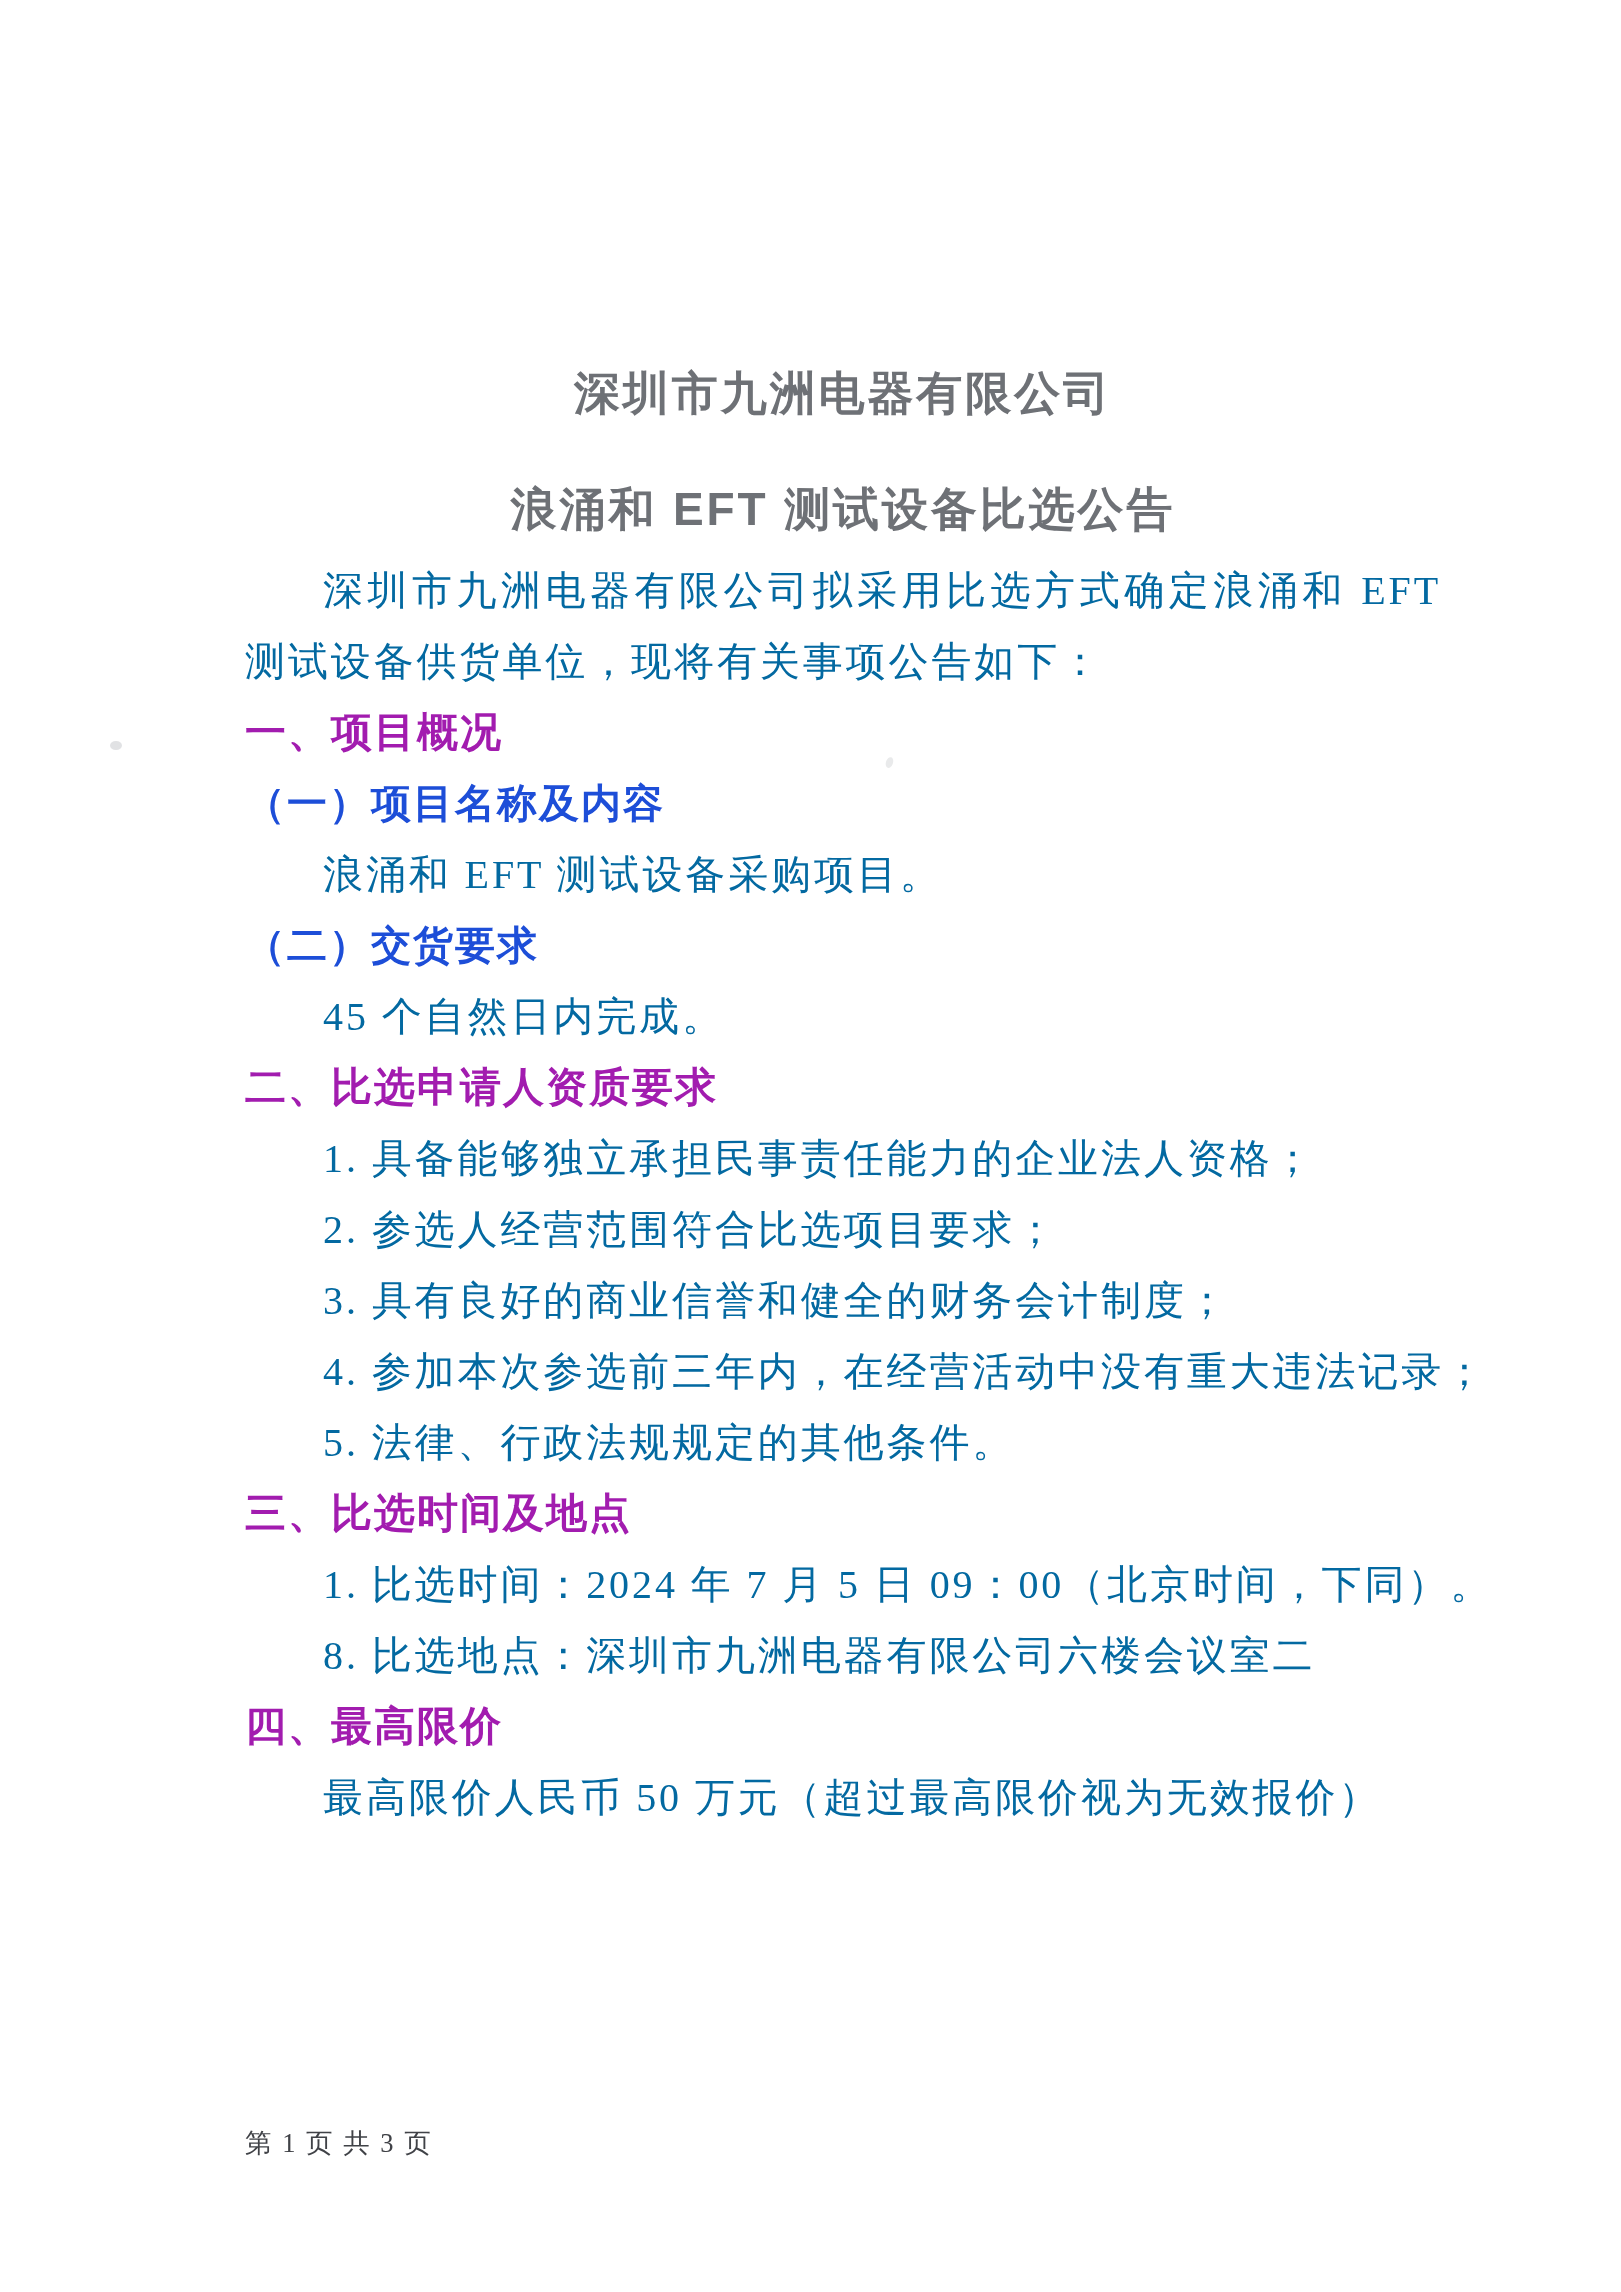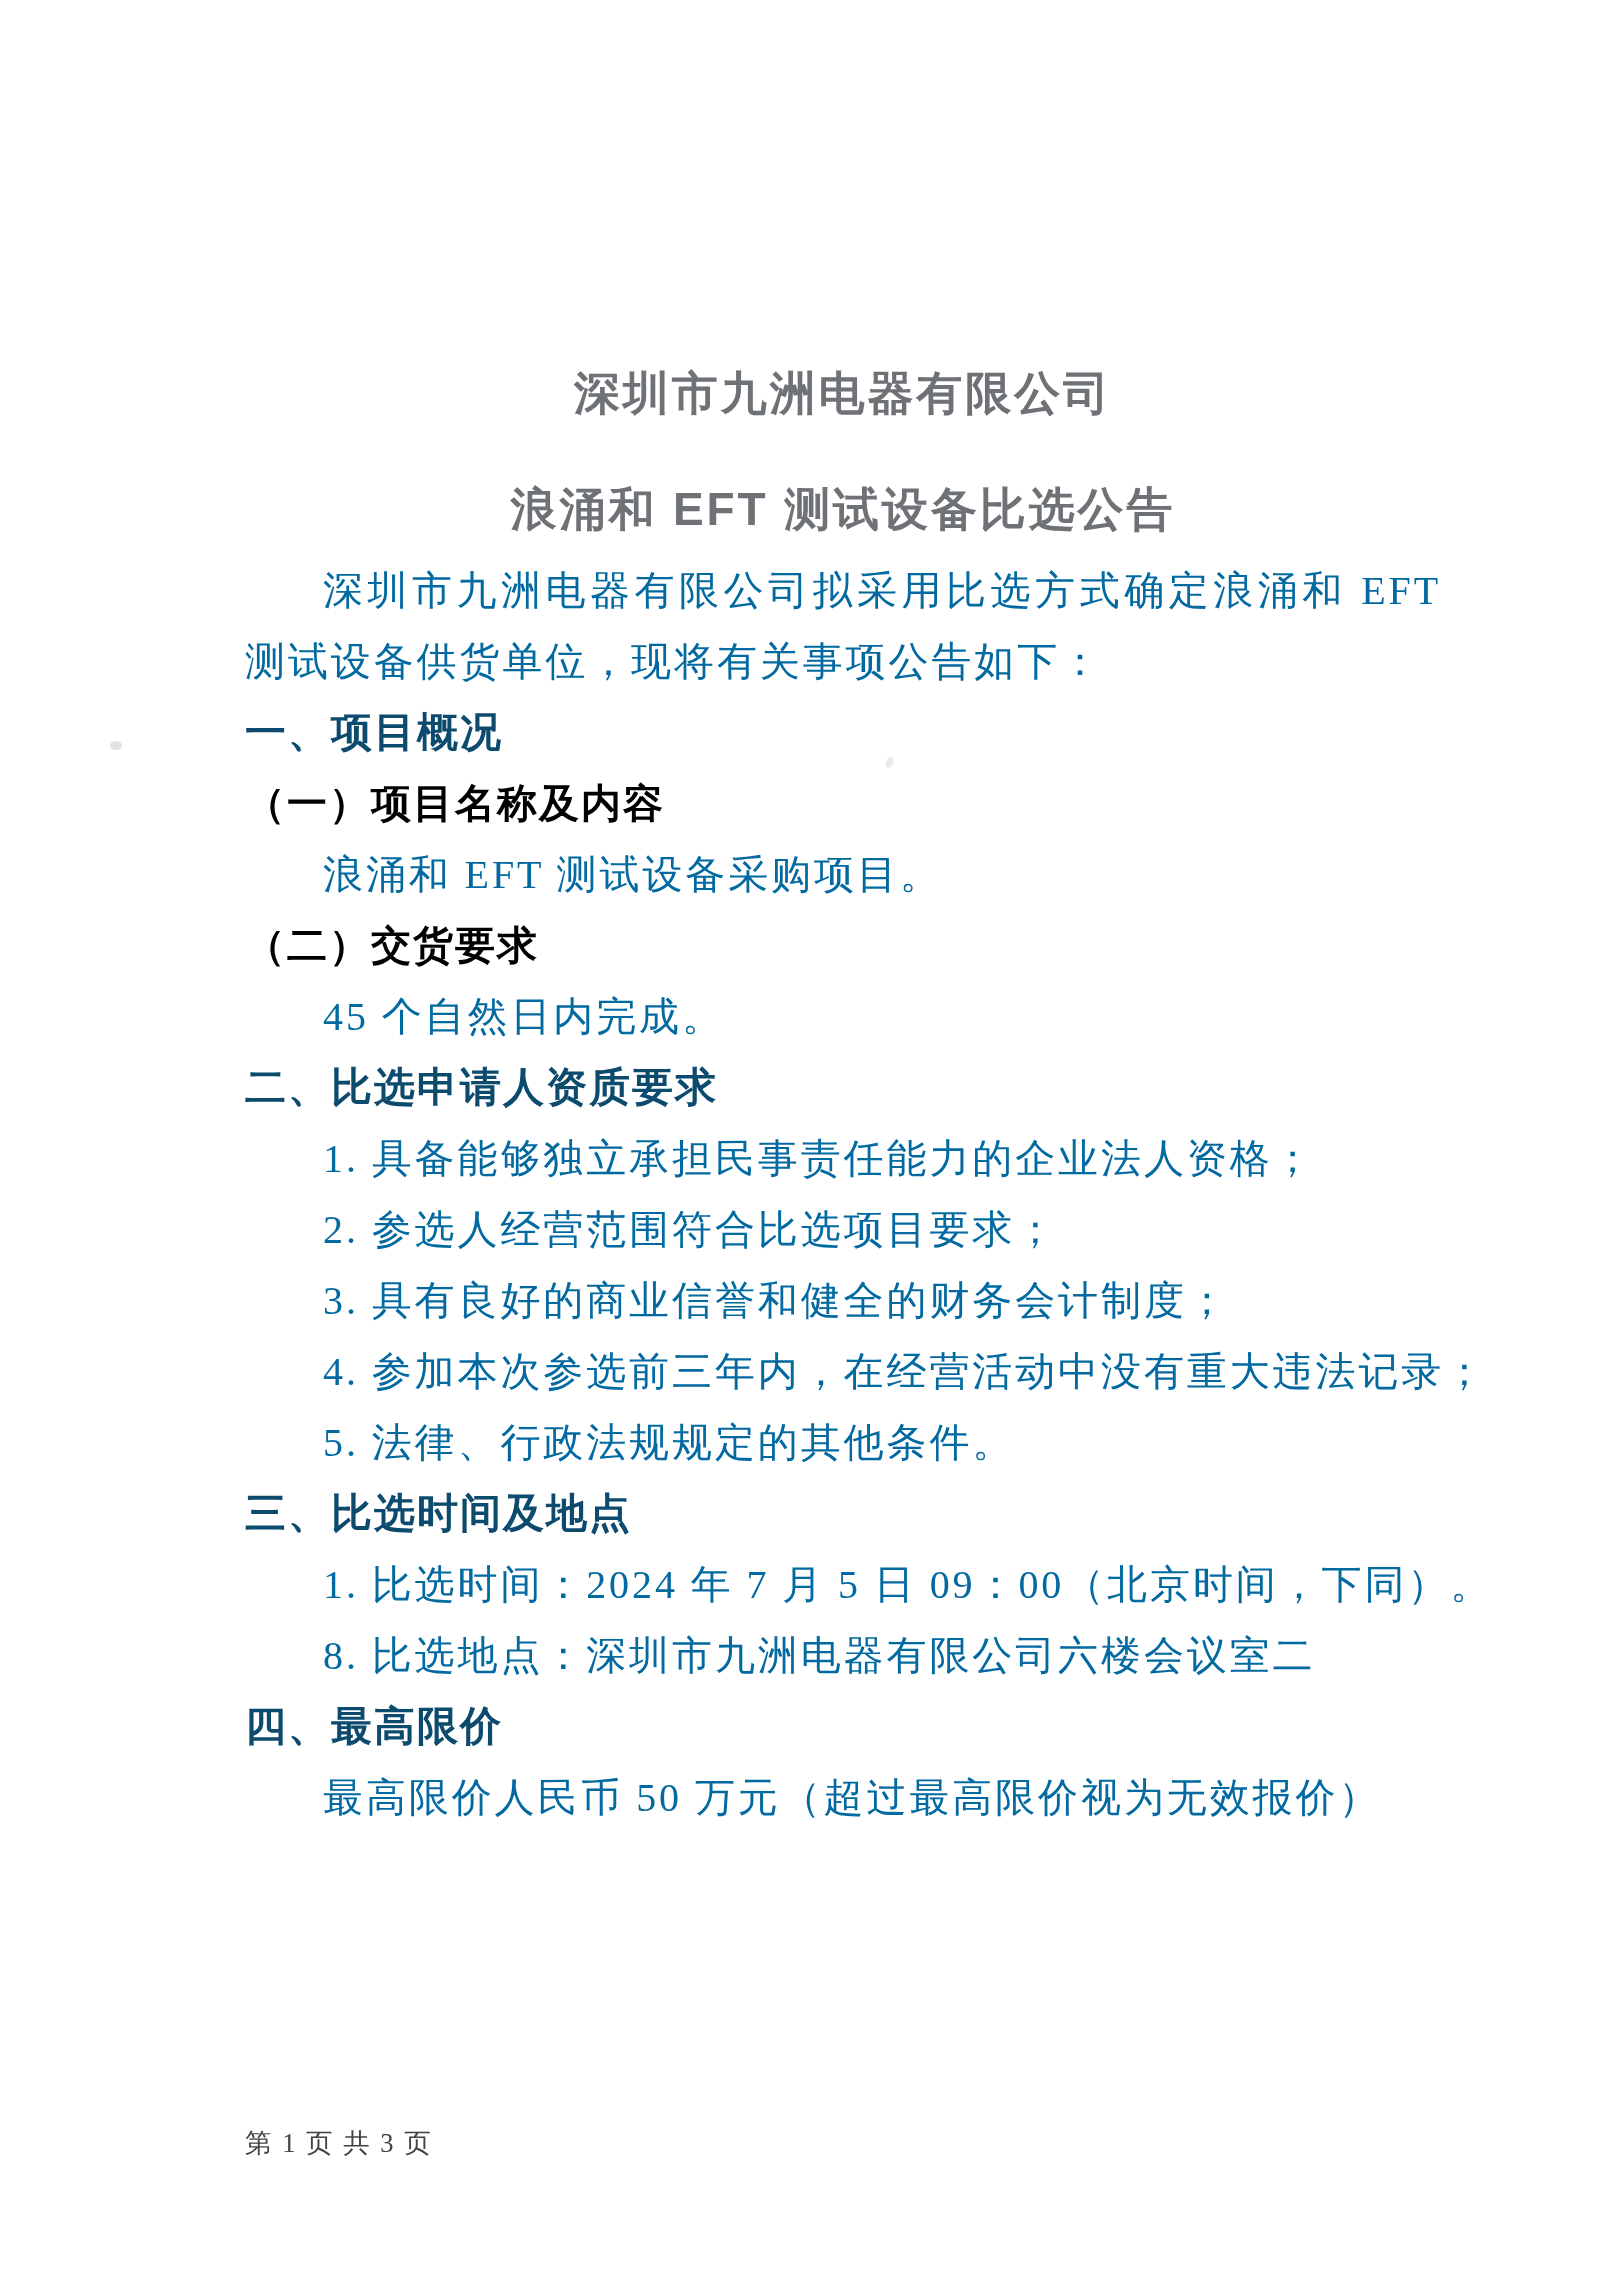--- a/index.html
+++ b/index.html
@@ -52,28 +52,28 @@
     text-align-last: justify;
     text-justify: inter-character;
     text-indent: 78px;
   }
   .line.indent { padding-left: 78px; }
   .line.h {
     font-family: "Liberation Sans", "DejaVu Sans", sans-serif;
     font-weight: 600;
     font-size: 41px;
     letter-spacing: 2px;
-    color: #0c4a6e;
+    color: #a21caf;
   }
   .line.sub {
     font-weight: bold;
     font-style: oblique 6deg;
     font-size: 40px;
     letter-spacing: 2px;
-    color: #000000;
+    color: #1d4ed8;
   }
 
   
   .footer {
     position: absolute;
     left: 245px;
     top: 2127px;
     width: 1196px;
     text-align: left;
     font-size: 26.5px;

